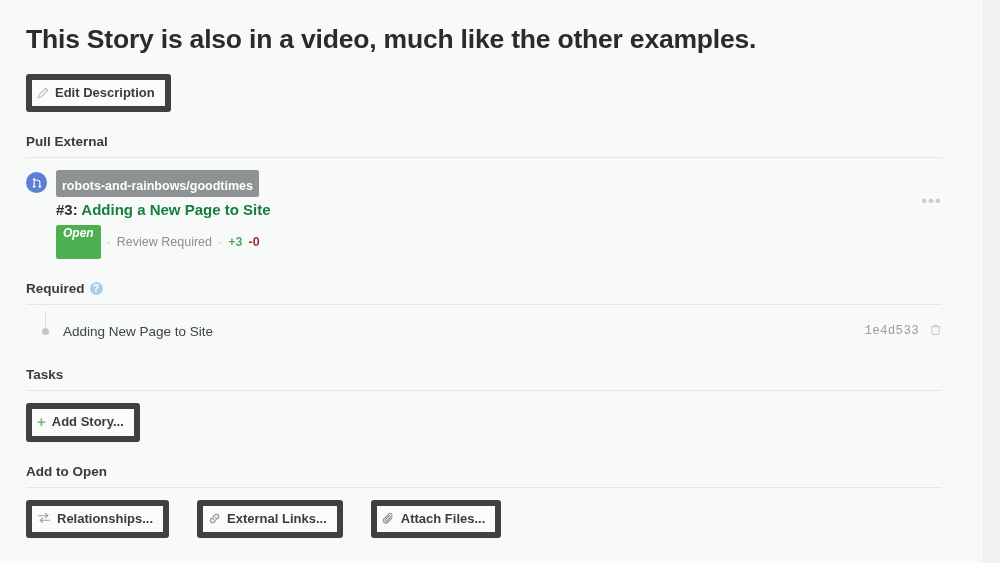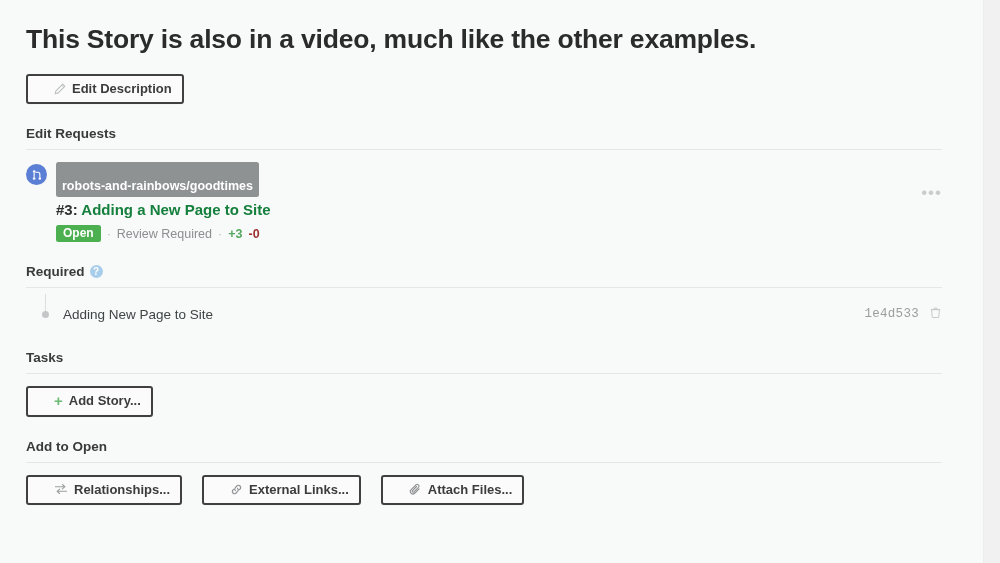--- a/index.html
+++ b/index.html
@@ -45,23 +45,23 @@
     margin: 0 0 11px 0;
     line-height: 1.35;
   }
 
   
   .btn {
     display: inline-flex;
     align-items: center;
     gap: 6px;
     background: #fbfbfb;
-    border: 2px solid #404040;
+    border: 6px solid #404040;
     border-radius: 3px;
-    padding: 5px 10px 6px 26px;
+    padding: 5px 10px 6px 5px;
     font-size: 13px;
     font-weight: bold;
     color: #3c3c3c;
     cursor: pointer;
     line-height: 1.2;
     box-shadow: 0 1px 0 rgba(0,0,0,0.02);
   }
   .btn .ico { display: inline-flex; align-items: center; }
 
   
@@ -114,21 +114,21 @@
     margin-right: 9px;
     display: flex; align-items: center; justify-content: center;
   }
   .pr-main { flex: 1 1 auto; min-width: 0; }
   .repo-badge {
     display: inline-block;
     background: #8e9293;
     color: #ffffff;
     font-size: 12.5px;
     font-weight: bold;
-    padding: 17px 6px 3px 6px;
+    padding: 9px 6px 3px 6px;
     border-radius: 2.5px;
     line-height: 1.15;
   }
   .pr-title-line {
     margin-top: 3px;
     font-size: 15px;
     line-height: 1.3;
     color: #2b2b2b;
     font-weight: bold;
   }
@@ -146,23 +146,24 @@
     gap: 6px;
     font-size: 12.5px;
     color: #8b8f90;
   }
   .status-badge {
     display: inline-block;
     background: #4caf50;
     color: #fff;
     font-size: 12px;
     font-weight: bold;
-    padding: 2px 7px 1px 7px;
+    padding: 2px 7px 18px 7px;
     border-radius: 2.5px;
     line-height: 1.15;
+    font-style: italic;
   }
   .dot-sep { color: #b5b9ba; }
   .add-count { color: #55a861; font-weight: bold; font-size: 12.5px; }
   .del-count { color: #9c3030; font-weight: bold; font-size: 12.5px; }
   .kebab {
     position: absolute;
     right: 0; top: 22px;
     color: #c9cbcc;
     font-size: 17px;
     letter-spacing: 1px;
@@ -234,21 +235,21 @@
   }
   .commit-sha {
     font-family: "Liberation Mono", "DejaVu Sans Mono", monospace;
     font-size: 12.5px;
     color: #9a9e9f;
     letter-spacing: 0.3px;
     margin-right: 10px;
   }
   .trash-icon { cursor: pointer; opacity: 0.85; }
 
-  .btn-row { display: flex; gap: 20px; align-items: flex-start; }
+  .btn-row { display: flex; gap: 28px; align-items: flex-start; }
   .plus-glyph {
     color: #6cba74;
     font-size: 15px;
     font-weight: bold;
     line-height: 1;
     margin-top: -1px;
   }
 </style>
 </head>
 <body>
@@ -267,21 +268,21 @@
           <path d="M11.6 1.6 L14.4 4.4 L5.4 13.4 L1.6 14.4 L2.6 10.6 Z" fill="none" stroke="#b9bcbd" stroke-width="1.4" stroke-linejoin="round"></path>
           <path d="M10.2 3.0 L13.0 5.8" stroke="#b9bcbd" stroke-width="1.2"></path>
         </svg>
       </span>
       <span>Edit Description</span>
     </button>
 
     
     <div class="section">
       <div class="section-head">
-        <span>Edit Requests</span>
+        <span>Pull External</span>
       </div>
       <div class="section-rule"></div>
       <div class="section-body">
 
         <div class="pr-row">
           <div class="pr-avatar">
             <svg width="12" height="12" viewBox="0 0 16 16" aria-hidden="true">
               <circle cx="4.2" cy="3.3" r="1.7" fill="#ffffff"></circle>
               <circle cx="4.2" cy="12.7" r="1.7" fill="#ffffff"></circle>
               <circle cx="11.8" cy="12.7" r="1.7" fill="#ffffff"></circle>

